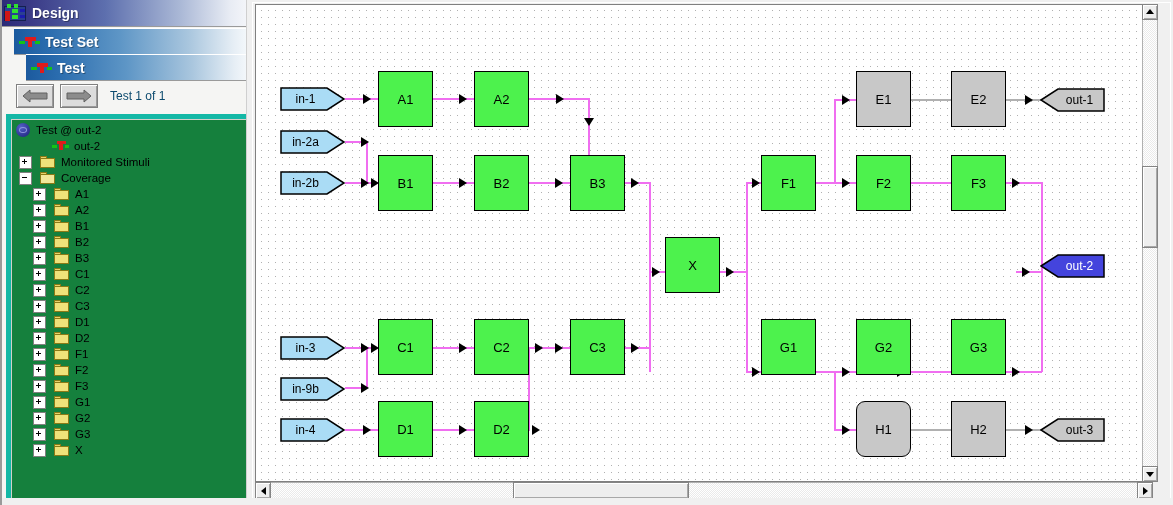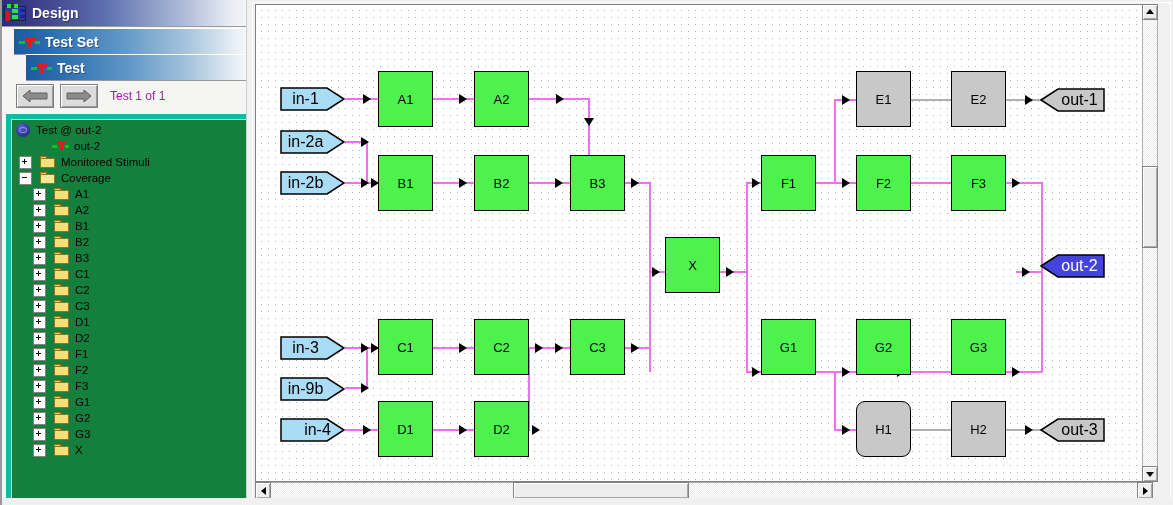--- a/index.html
+++ b/index.html
@@ -42,21 +42,21 @@
   .ico-t .tbar{position:absolute;left:6px;top:3px;width:11px;height:4px;background:#e01b1b;}
   .ico-t .tstem{position:absolute;left:9px;top:3px;width:4px;height:10px;background:#e01b1b;}
   .ico-t .ldash{position:absolute;left:0px;top:7px;width:6px;height:3px;background:#14c414;}
   .ico-t .rdash{position:absolute;left:16px;top:7px;width:5px;height:3px;background:#14c414;}
 
   .navbar{position:absolute;left:16px;top:82px;width:234px;height:28px;display:flex;align-items:center;gap:6px;}
   .navbtn{width:36px;height:22px;background:#dcdcdc;border:1px solid #808080;
           box-shadow:inset 1px 1px 0 #ffffff, inset -1px -1px 0 #9a9a9a;
           position:relative;cursor:pointer;}
   .navbtn svg{position:absolute;left:5px;top:4px;}
-  .navtext{font-size:12px;color:#a21caf;margin-left:6px;}
+  .navtext{font-size:12px;color:#0c4a6e;margin-left:6px;}
 
   .tree{position:absolute;left:6px;top:114px;width:240px;height:382px;
         background:#15803d;border:5px solid #14b8a6;
         box-shadow:inset 1px 1px 0 #d4d0c8;
         overflow:hidden;padding-top:3px;}
   .trow{height:16px;display:flex;align-items:center;font-size:11.5px;color:#000;white-space:nowrap;}
   .indent{display:inline-block;flex:0 0 auto;}
   .pm{width:11px;height:11px;border:1px solid #808080;background:#fff;position:relative;flex:0 0 auto;margin-right:1px;}
   .pm::before{content:"";position:absolute;left:2px;top:4px;width:5px;height:1px;background:#000;}
   .pm.plus::after{content:"";position:absolute;left:4px;top:2px;width:1px;height:5px;background:#000;}
@@ -86,21 +86,21 @@
   .canvas{position:absolute;left:0;top:0;width:896px;height:476px;
     background-color:#ffffff;
     background-image:radial-gradient(#b0b0b0 0.6px, transparent 0.7px);
     background-size:7px 7px;background-position:2px 2px;}
 
   .node{position:absolute;box-sizing:border-box;border:1.5px solid #000000;
         background:#4df24d;display:flex;align-items:center;justify-content:center;
         font-size:13px;color:#000;z-index:6;}
   .node.gray{background:#c8c8c8;}
 
-  .term{position:absolute;z-index:6;display:flex;align-items:center;font-size:16px;color:#000;}
+  .term{position:absolute;z-index:6;display:flex;align-items:center;font-size:12px;color:#000;}
   .term .txt{position:relative;z-index:2;width:100%;text-align:center;pointer-events:none;}
 
   .wire{position:absolute;background:#f06ef0;z-index:3;}
   .wire.gray{background:#b0b0b0;}
   .ah{position:absolute;width:0;height:0;border-top:5px solid transparent;
       border-bottom:5px solid transparent;border-left:8px solid #000;z-index:5;}
   .ah.down{border-left:5px solid transparent;border-right:5px solid transparent;
       border-top:8px solid #000;border-bottom:none;}
 
   
@@ -562,21 +562,21 @@
             <polygon points="1,1 47,1 64,12 47,23 1,23" fill="#aadcf5" stroke="#000" stroke-width="1.5"></polygon>
           </svg>
           <span class="txt" style="padding-right:14px;">in-3</span>
         </div>
         <div class="term" style="left: 24px; top: 372px; width: 65px; height: 24px;">
           <svg width="65" height="24" viewBox="0 0 65 24" style="position:absolute;left:0;top:0;">
             <polygon points="1,1 47,1 64,12 47,23 1,23" fill="#aadcf5" stroke="#000" stroke-width="1.5"></polygon>
           </svg>
           <span class="txt" style="padding-right:14px;">in-9b</span>
         </div>
-        <div class="term" style="left: 24px; top: 413px; width: 65px; height: 24px; padding-left: 12px;">
+        <div class="term" style="left: 24px; top: 413px; width: 65px; height: 24px;">
           <svg width="65" height="24" viewBox="0 0 65 24" style="position:absolute;left:0;top:0;">
             <polygon points="1,1 47,1 64,12 47,23 1,23" fill="#aadcf5" stroke="#000" stroke-width="1.5"></polygon>
           </svg>
           <span class="txt" style="padding-right:14px;">in-4</span>
         </div>
         <div class="term" style="left: 784px; top: 83px; width: 65px; height: 24px;">
           <svg width="65" height="24" viewBox="0 0 65 24" style="position:absolute;left:0;top:0;">
             <polygon points="1,12 18,1 64,1 64,23 18,23" fill="#c8c8c8" stroke="#000" stroke-width="1.5"></polygon>
           </svg>
           <span class="txt" style="padding-left:14px;color:#000000;">out-1</span>

